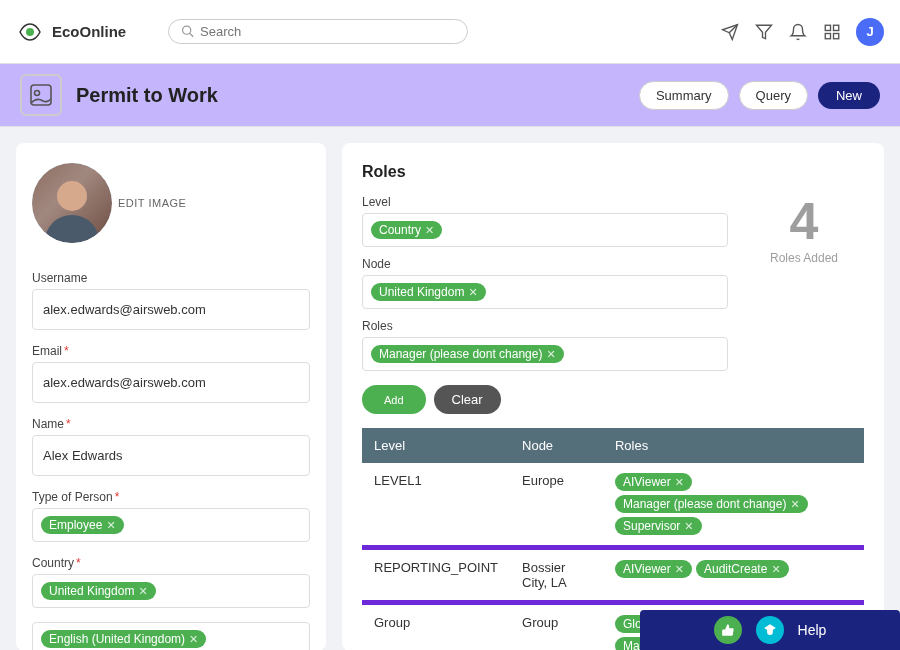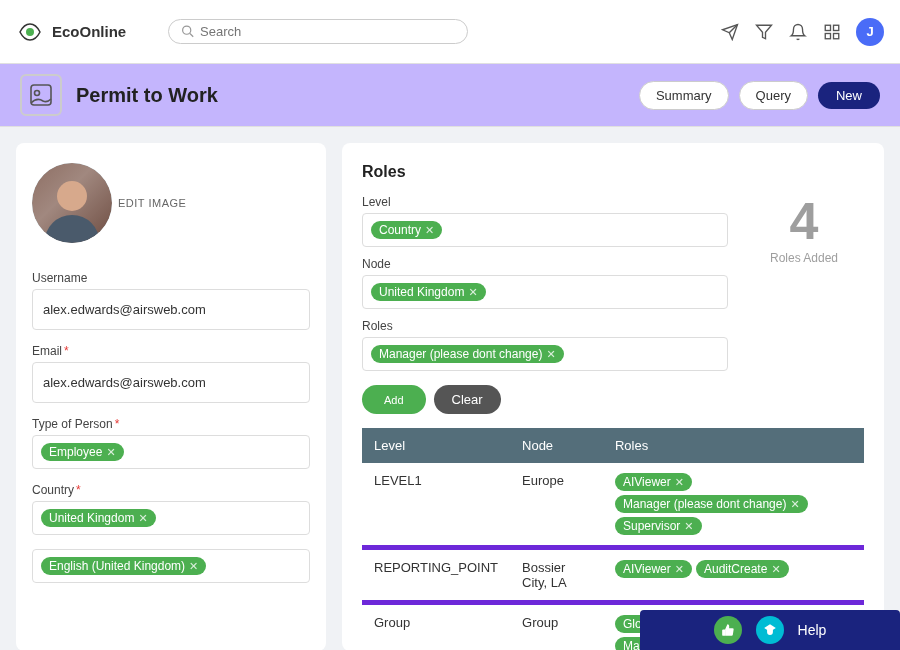--- a/index.html
+++ b/index.html
@@ -487,20 +487,26 @@
       <input class="form-input" type="text" value="alex.edwards@airsweb.com" placeholder="alex.edwards@airsweb.com" style="">
     </div>
 
     <div class="form-field">
       <label class="form-label">
         <span>Email</span><span class="required">*</span>
       </label>
       <input class="form-input" type="text" value="alex.edwards@airsweb.com" style="">
     </div>
 
+    <div class="form-field">
+      <label class="form-label">
+        <span>Name</span><span class="required">*</span>
+      </label>
+      <input class="form-input" type="text" value="Alex Edwards" style="">
+    </div>
 
     <div class="form-field">
       <label class="form-label">
         <span>Type of Person</span><span class="required">*</span>
       </label>
       <div class="tags-field">
         <span class="tag">
           <span>Employee</span>
           <span class="tag-x">✕</span>
         </span>

